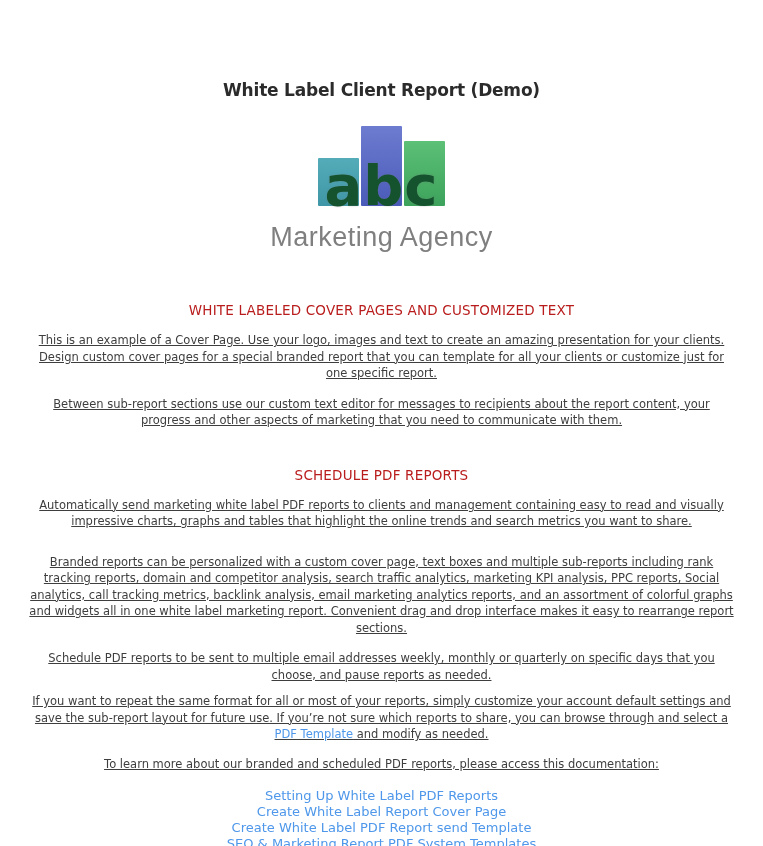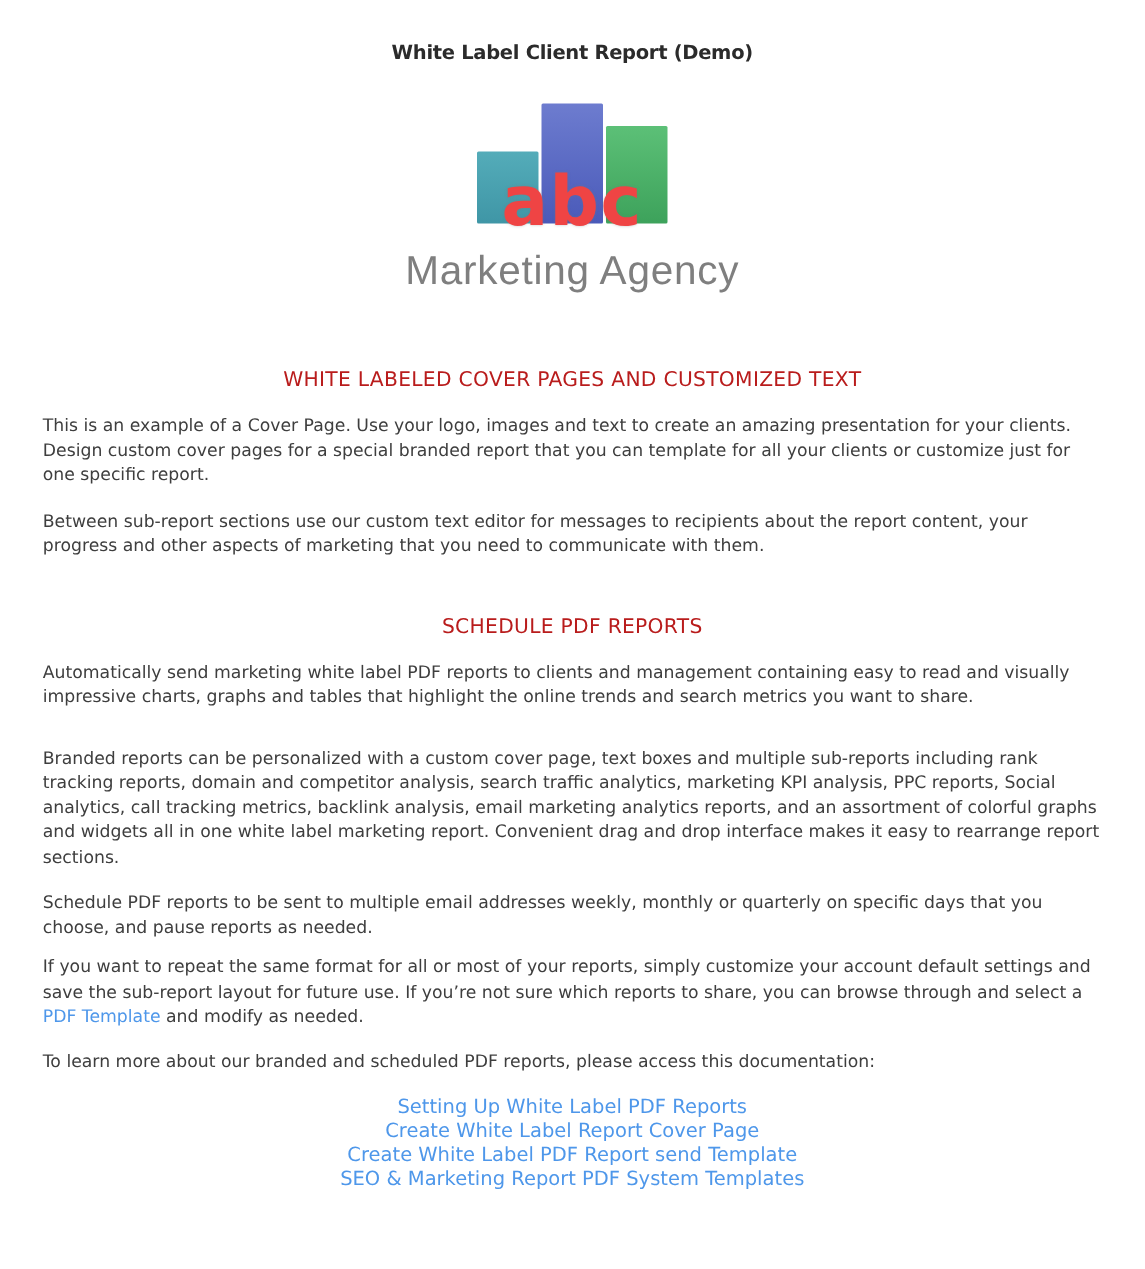--- a/index.html
+++ b/index.html
@@ -16,23 +16,23 @@
   }
   .page {
     width: 763px;
     height: 846px;
     background: #ffffff;
     position: relative;
   }
 
   
   .doc-title {
-    padding-top: 28px;
+    padding-top: 80px;
     text-align: center;
-    font-size: 13px;
+    font-size: 17px;
     font-weight: 600;
     letter-spacing: -0.2px;
     color: #2b2b2b;
   }
 
   
   .logo-wrap {
     margin-top: 26px;
     text-align: center;
   }
@@ -63,24 +63,24 @@
     left: 86px;
     width: 41px;
     height: 65px;
     background: linear-gradient(180deg, #5cc077 0%, #3da25b 100%);
   }
   .logo-letters {
     position: absolute;
     left: 50%;
     transform: translateX(-50%);
     bottom: -8px;
-    font-size: 46px;
+    font-size: 56px;
     font-weight: bold;
     line-height: 1;
-    color: #ef4444;
+    color: #14532d;
     letter-spacing: 1px;
     text-shadow: 0 0 2px rgba(120,120,120,0.45);
     white-space: nowrap;
   }
   .logo-subtitle {
     margin-top: 16px;
     font-family: "Liberation Sans", sans-serif;
     font-size: 27px;
     font-weight: 300;
     color: #7f7f7f;
@@ -96,24 +96,25 @@
     font-size: 13.5px;
     letter-spacing: 0.2px;
     font-weight: 400;
   }
   .heading-cover   { margin-top: 49px; }
   .heading-schedule{ margin-top: 38px; }
 
   .para {
     margin: 14px auto 0 auto;
     width: 706px;
-    text-align: left;
+    text-align: center;
     color: #3e3e3e;
     font-size: 11.5px;
     line-height: 16.5px;
+    text-decoration: underline;
   }
   .para-branded { margin-top: 24px; }
   .para-repeat  { margin-top: 10px; }
   .para-learn   { margin-top: 13px; }
 
   a.inline-link, a.doc-link {
     color: #4e97ea;
     text-decoration: none;
     cursor: pointer;
   }

